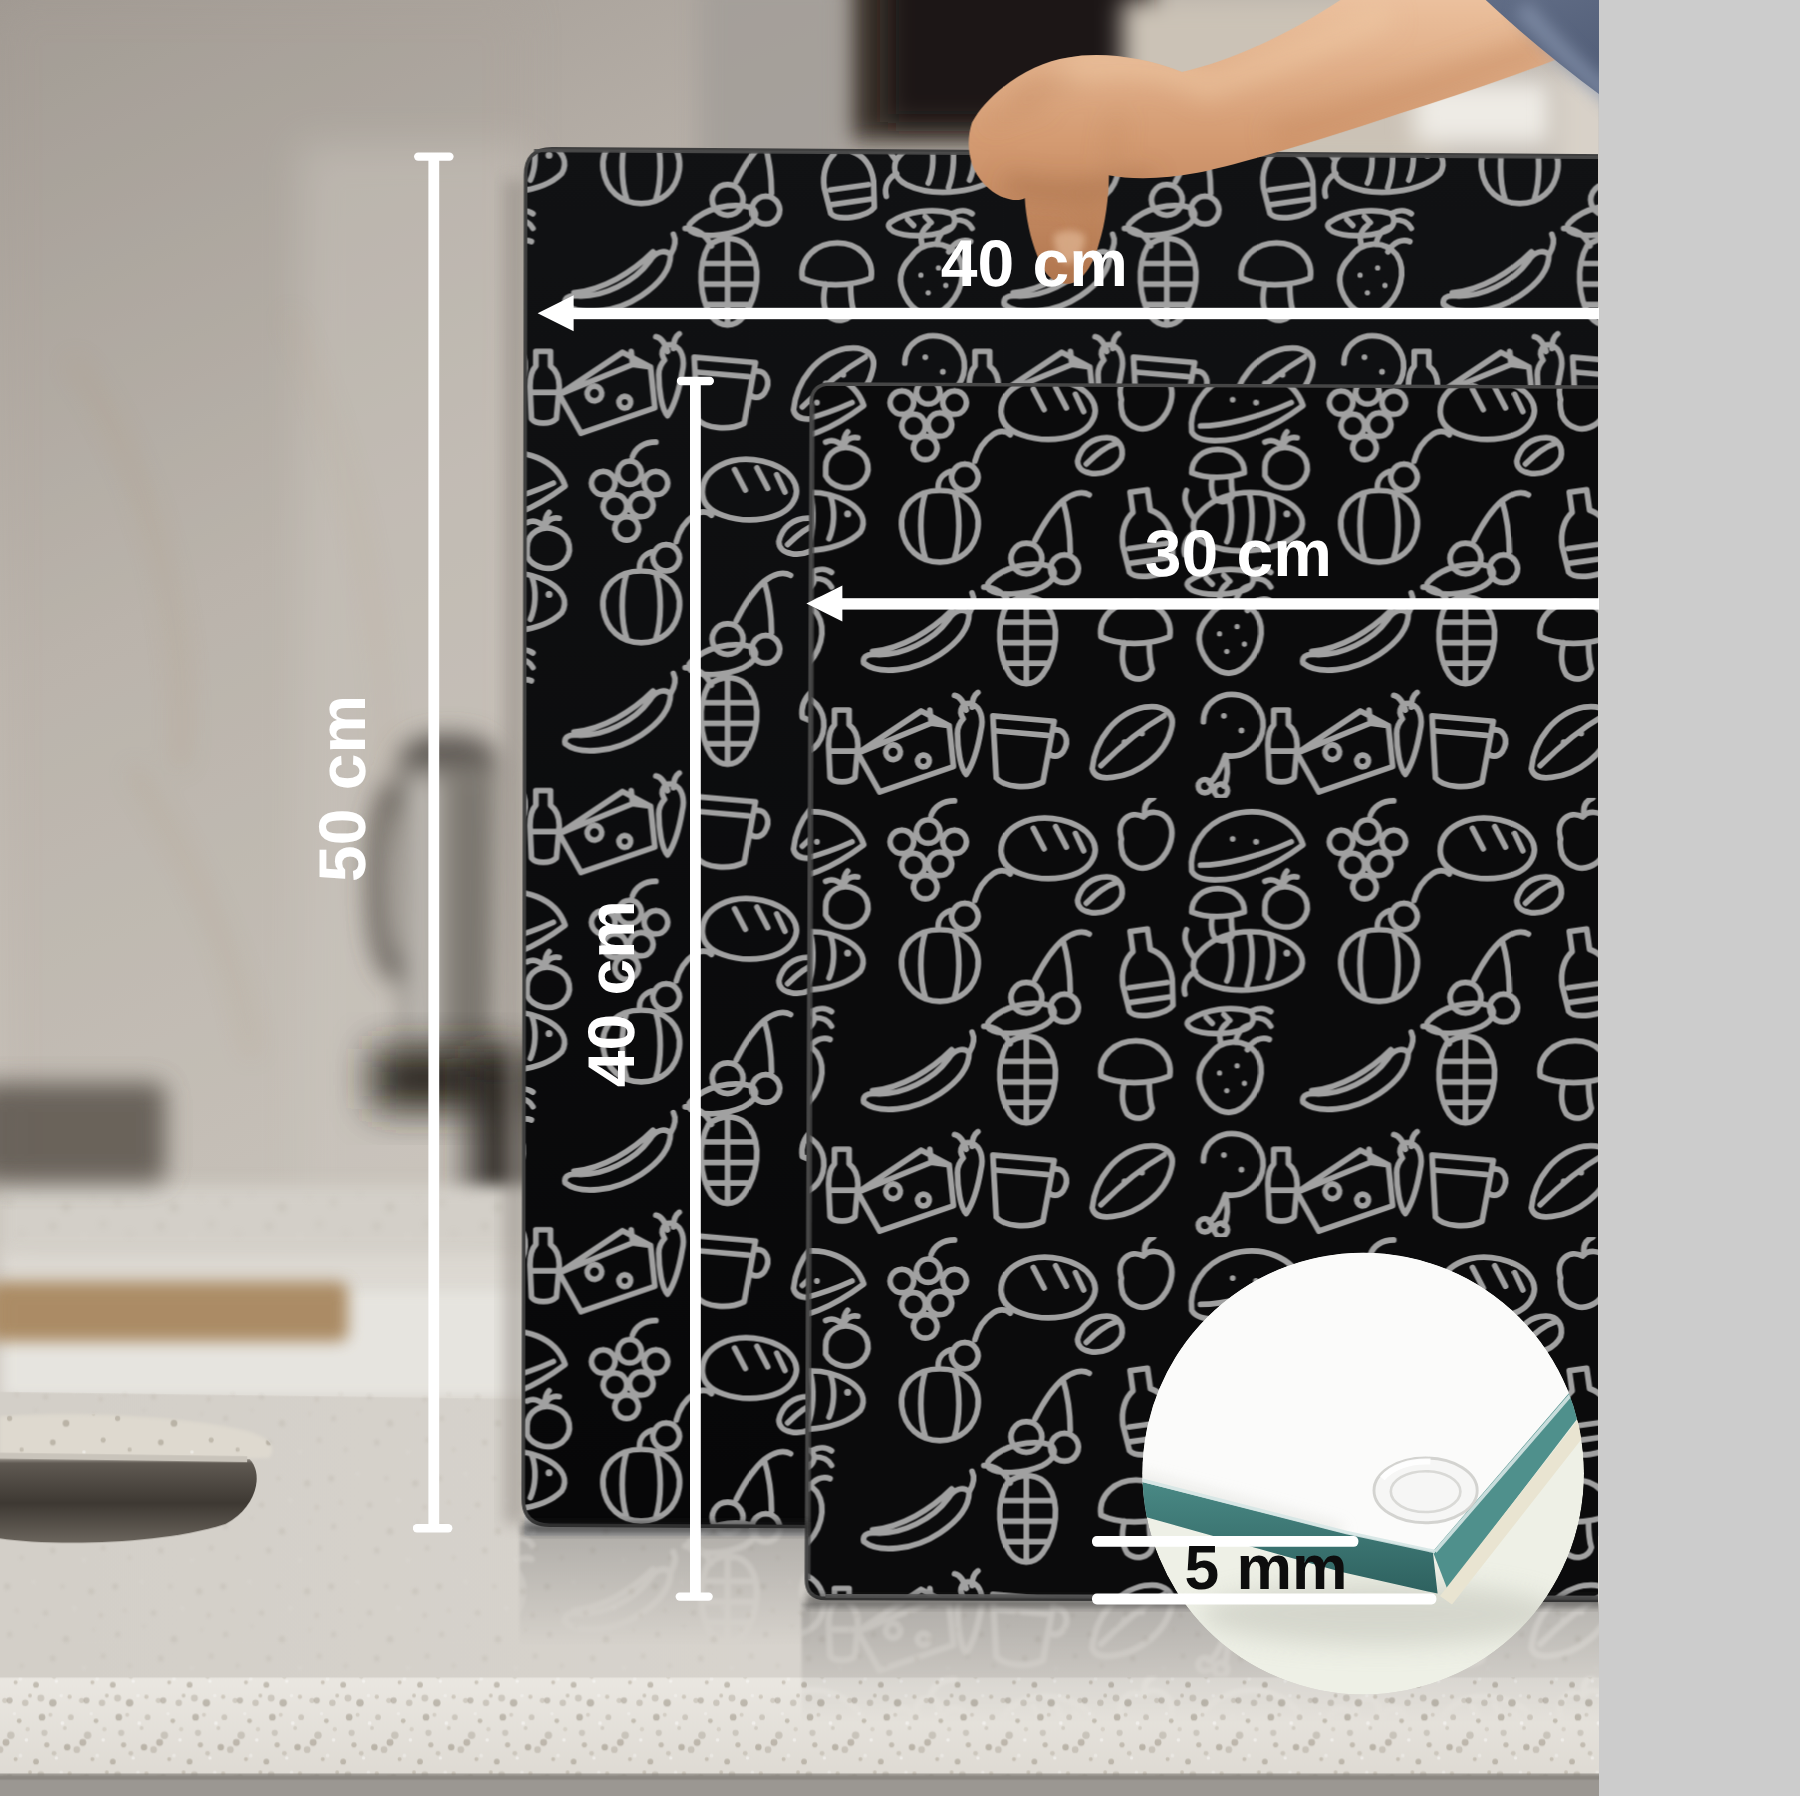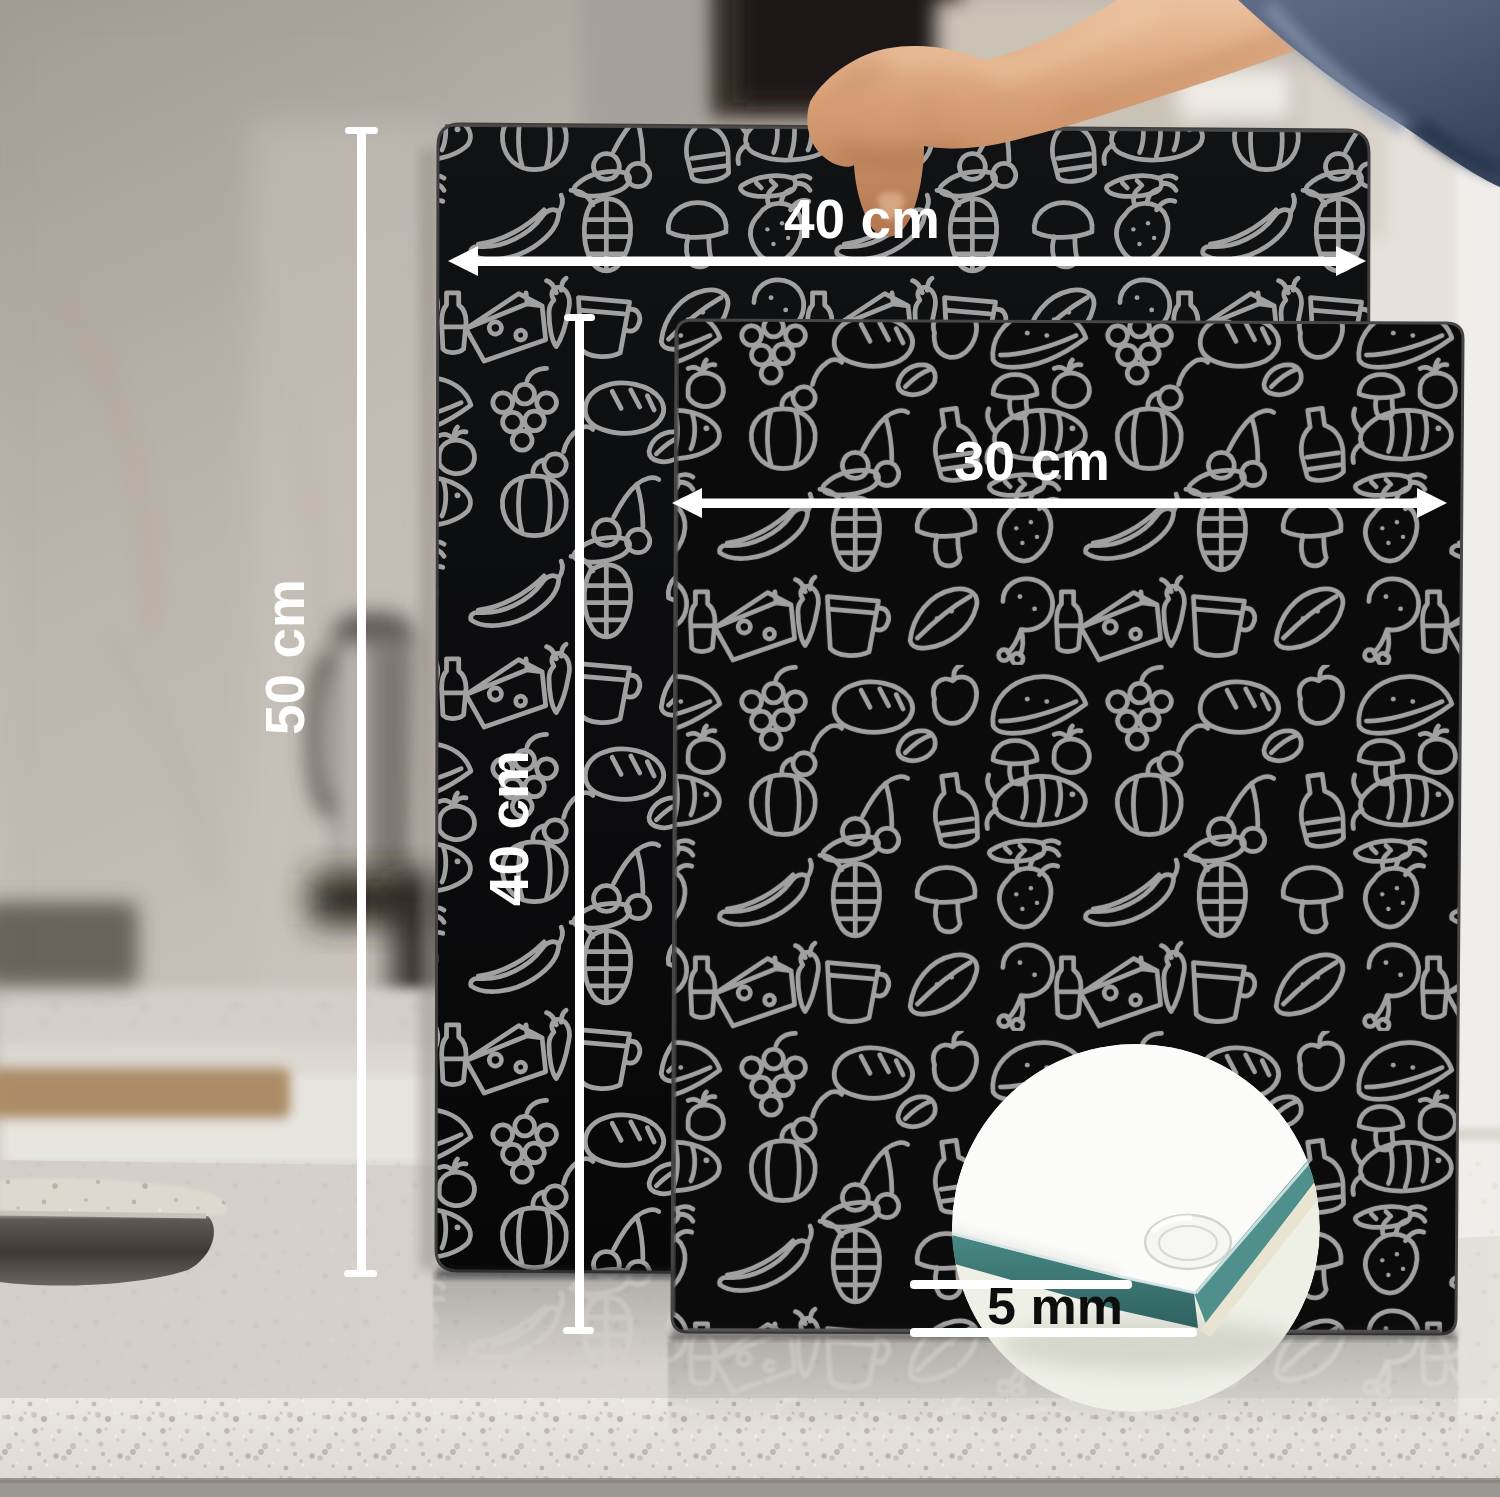--- a/index.html
+++ b/index.html
@@ -1,16 +1,16 @@
 <!DOCTYPE html>
 <html><head>
 <meta charset="utf-8">
 <style>
 html,body{margin:0;padding:0;background:#ccc;}
-#stage{position:relative;width:1500px;height:1497px;overflow:hidden;font-family:"Liberation Sans",sans-serif;}
+#stage{position:relative;width:1332px;height:1497px;overflow:hidden;font-family:"Liberation Sans",sans-serif;}
 svg{display:block;}
 </style>
 </head>
 <body>
 <div id="stage">
 <svg width="1500" height="1497" viewBox="0 0 1500 1497" xmlns="http://www.w3.org/2000/svg">
 <defs>
 
   <filter id="b3" x="-40%" y="-40%" width="180%" height="180%">
           <feGaussianBlur stdDeviation="3"></feGaussianBlur>

